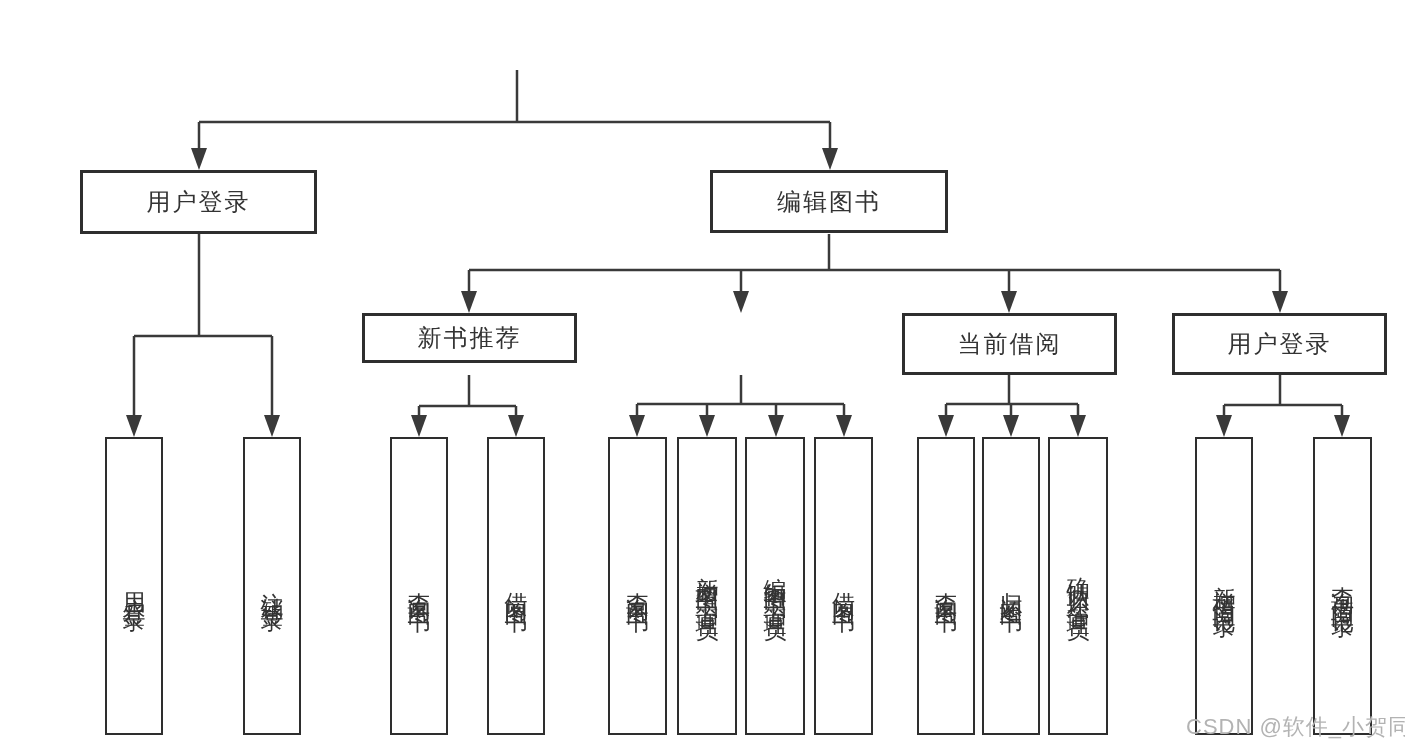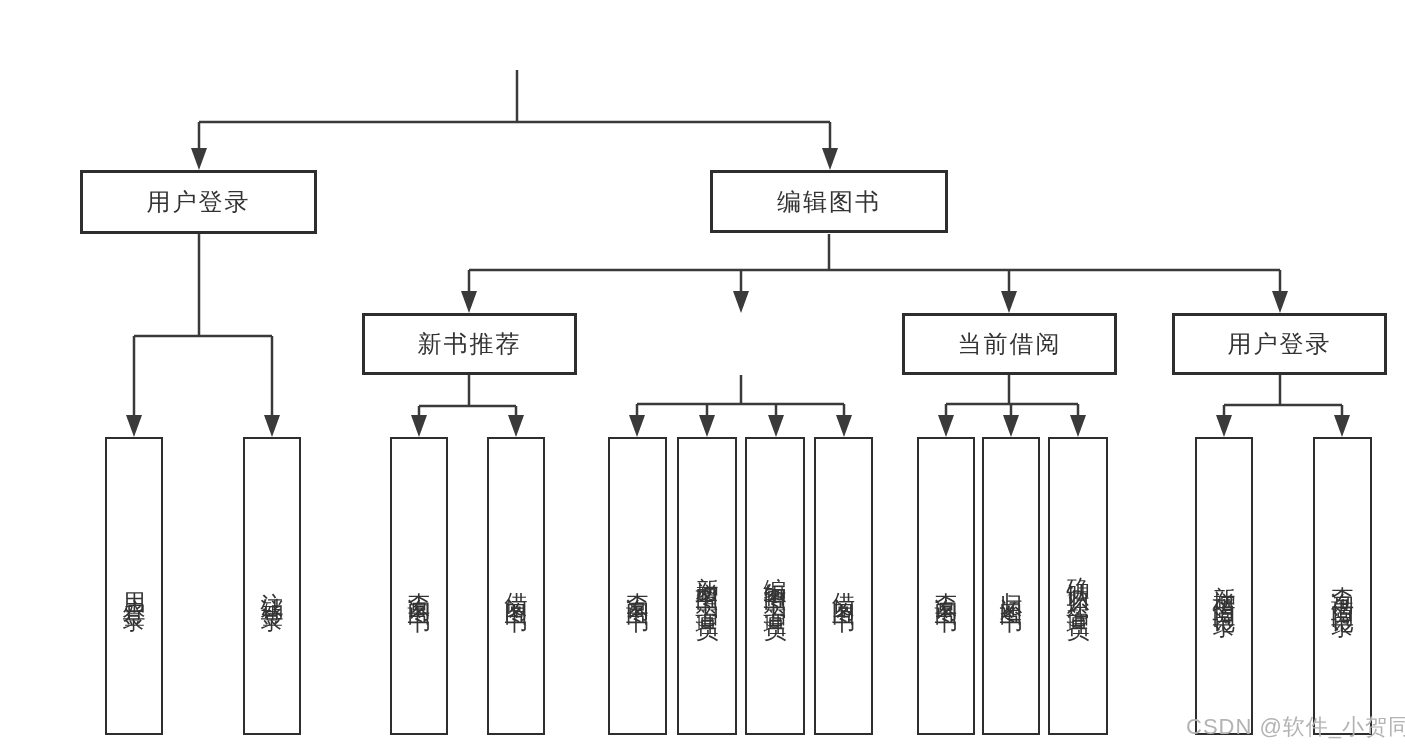--- a/index.html
+++ b/index.html
@@ -87,21 +87,21 @@
     </svg>
 
 
   <div class="node" style="left:80px;top:170px;width:237px;height:64px">
     <span>用户登录</span>
   </div>
   <div class="node" style="left:710px;top:170px;width:238px;height:63px">
     <span>编辑图书</span>
   </div>
 
-  <div class="node" style="left:362px;top:313px;width:215px;height:62px">
+  <div class="node" style="left:362px;top:313px;width:215px;height:50px">
     <span>新书推荐</span>
   </div>
   <div class="node" style="left:902px;top:313px;width:215px;height:62px">
     <span>当前借阅</span>
   </div>
   <div class="node" style="left:1172px;top:313px;width:215px;height:62px">
     <span>用户登录</span>
   </div>
 
   <div class="node leaf" style="left:105px;top:437px;width:58px;height:298px">

